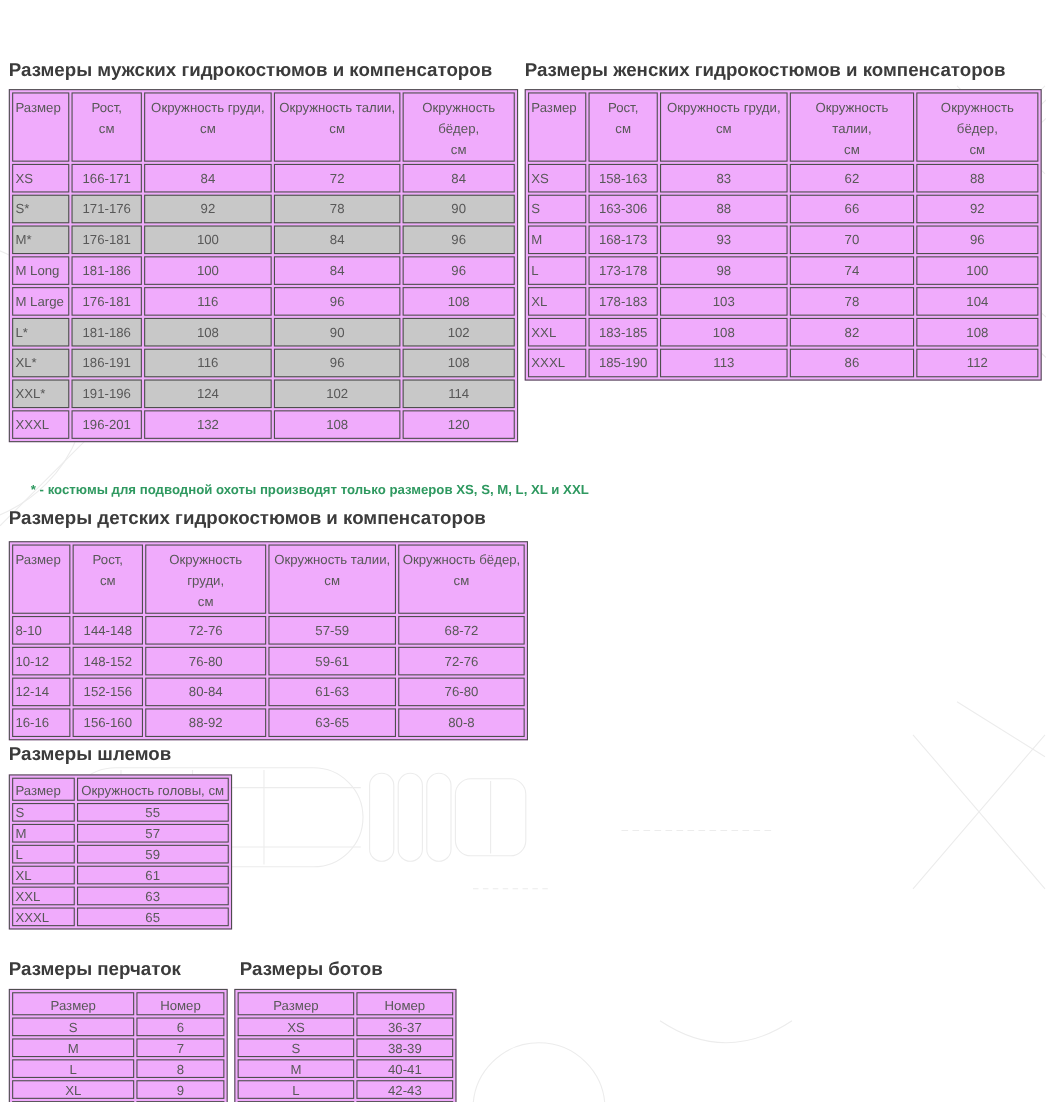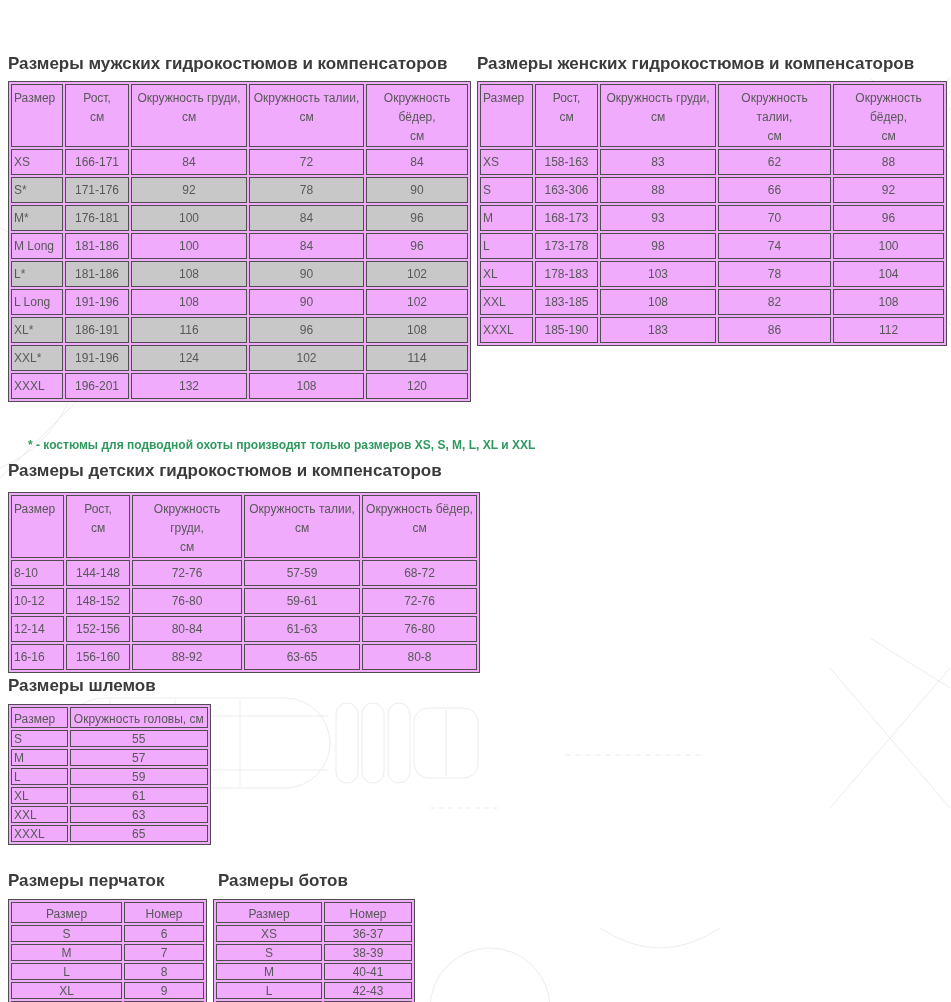--- a/index.html
+++ b/index.html
@@ -131,30 +131,30 @@
               <td>84</td>
               <td>96</td>
             </tr>
             <tr>
               <td class="left">M Long</td>
               <td>181-186</td>
               <td>100</td>
               <td>84</td>
               <td>96</td>
             </tr>
+            <tr>
+              <td class="left">M Large</td>
+              <td>176-181</td>
+              <td>116</td>
+              <td>96</td>
+              <td>108</td>
+            </tr>
             <tr class="hl">
               <td class="left">L*</td>
               <td>181-186</td>
-              <td>108</td>
-              <td>90</td>
-              <td>102</td>
-            </tr>
-            <tr>
-              <td class="left">L Long</td>
-              <td>191-196</td>
               <td>108</td>
               <td>90</td>
               <td>102</td>
             </tr>
             <tr class="hl">
               <td class="left">XL*</td>
               <td>186-191</td>
               <td>116</td>
               <td>96</td>
               <td>108</td>
@@ -236,21 +236,21 @@
             <tr>
               <td class="left">XXL</td>
               <td>183-185</td>
               <td>108</td>
               <td>82</td>
               <td>108</td>
             </tr>
             <tr>
               <td class="left">XXXL</td>
               <td>185-190</td>
-              <td>183</td>
+              <td>113</td>
               <td>86</td>
               <td>112</td>
             </tr>
           </tbody>
         </table>
       </div>
 
     <div class="abs footnote" style="left:8px;top:390px;padding-left:20px;">* -  костюмы для подводной охоты производят только размеров XS, S, M, L, XL и XXL</div>
 
     <div class="abs title" style="left:8px;top:413px;">Размеры детских гидрокостюмов и компенсаторов</div>

